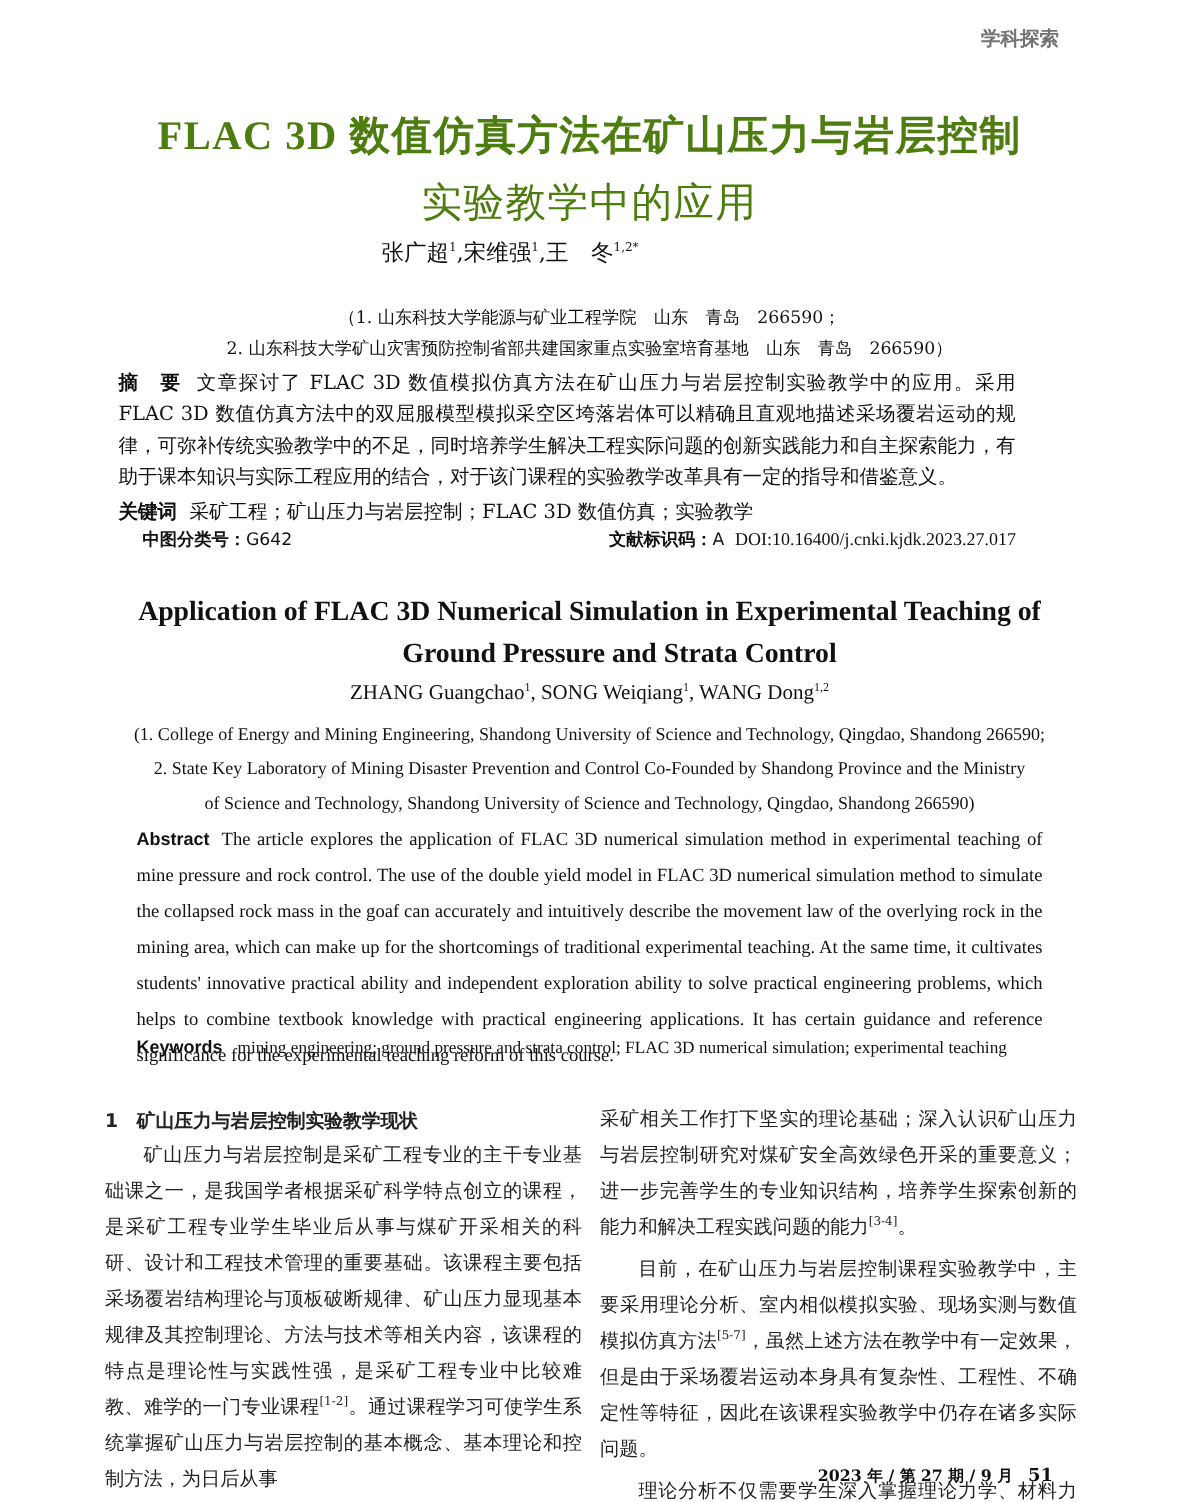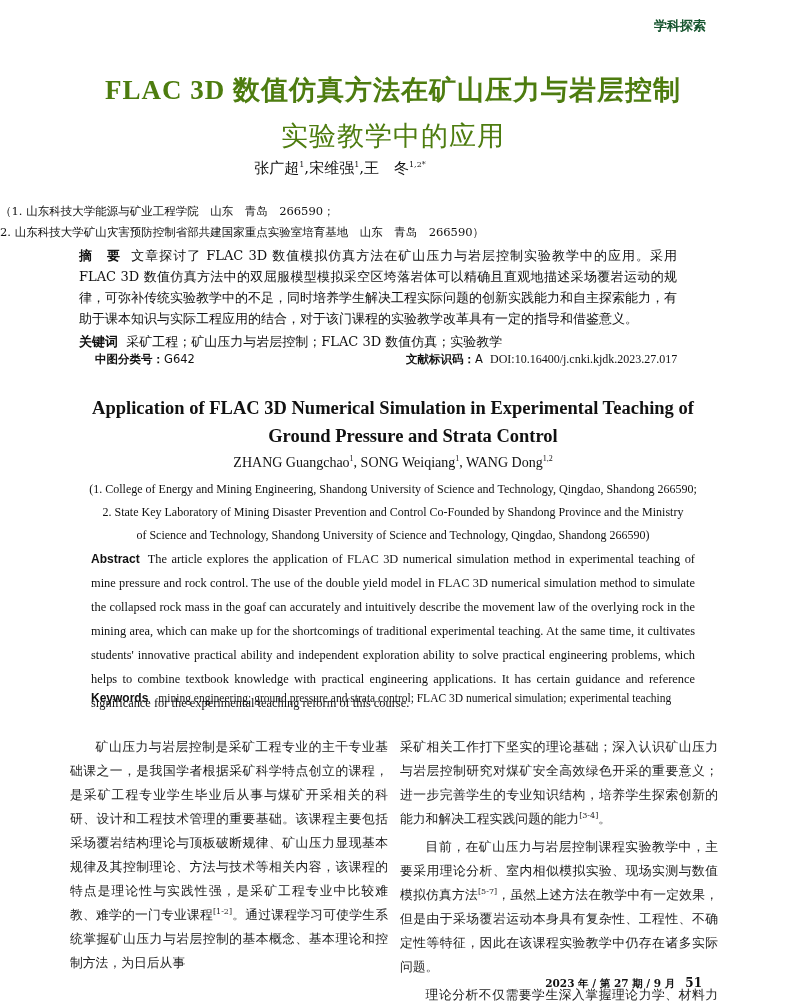--- a/index.html
+++ b/index.html
@@ -1,24 +1,24 @@
 <!DOCTYPE html>
 <html><head>
 <meta charset="utf-8">
 <style>
   html, body { margin:0; padding:0; background:#fff; }
   body { width:786px; height:1001px; position:relative; overflow:hidden; color:#111; font-family:"DejaVu Serif", serif; }
   .abs { position:absolute; }
-  .section-tag { right:80px; top:17px; font-family:"DejaVu Sans", sans-serif; font-weight:bold; font-size:13px; color:#14532d;text-align:right; }
+  .section-tag { right:80px; top:17px; font-family:"DejaVu Sans", sans-serif; font-weight:bold; font-size:13px; color:#737373;text-align:right; }
   .title-cn { left:0; width:786px; text-align:center; font-size:27px; font-weight:bold; line-height:40px; color:#4d7c0f; letter-spacing:1px; }
   .title-cn.l1 { top:70px; font-family:"Liberation Serif", serif; }
   .title-cn.l2 { top:116px; font-family:"DejaVu Sans", sans-serif; font-weight:normal; }
   .authors-cn { left:0; width:680px; text-align:center; top:159px; font-size:15px; font-family:"DejaVu Serif", serif; }
   sup { font-size:8px; vertical-align:super; line-height:0; }
-  .affil-cn { left:0; width:786px; font-size:11.5px; font-family:"DejaVu Serif", serif; }
+  .affil-cn { left:0; width:786px; text-align:center; font-size:11.5px; font-family:"DejaVu Serif", serif; }
   .para { left:79px; width:598px; font-size:13px; line-height:21px; text-align:justify; font-family:"DejaVu Serif", serif; }
   .label-b { font-weight:bold; font-family:"DejaVu Sans", sans-serif; }
   .meta-row { left:95px; width:598px; top:352px; font-size:11.5px; font-family:"DejaVu Sans", sans-serif; }
   .meta-row span { position:absolute; white-space:nowrap; }
   .title-en { left:0; width:786px; text-align:center; font-family:"Liberation Serif", serif; font-weight:bold; font-size:18.5px; line-height:31px; }
   .authors-en { left:0; width:786px; text-align:center; top:455px; font-family:"Liberation Serif", serif; font-size:14px; }
   .affil-en { left:0; width:786px; text-align:center; font-family:"Liberation Serif", serif; font-size:12px; line-height:24px; }
   .abs-en { left:91px; width:604px; top:547px; font-family:"Liberation Serif", serif; font-size:12.4px; line-height:24px; text-align:justify; }
   .abs-en .label-en { font-family:"Liberation Sans", sans-serif; font-weight:bold; font-size:12px; margin-right:8px; }
   .kw-en { left:91px; width:640px; top:691px; font-family:"Liberation Serif", serif; font-size:11.5px; white-space:nowrap; }
@@ -74,20 +74,21 @@
 
 <div class="abs abs-en">
   <span class="label-en">Abstract</span><span>The article explores the application of FLAC 3D numerical simulation method in experimental teaching of mine pressure and rock control. The use of the double yield model in FLAC 3D numerical simulation method to simulate the collapsed rock mass in the goaf can accurately and intuitively describe the movement law of the overlying rock in the mining area, which can make up for the shortcomings of traditional experimental teaching. At the same time, it cultivates students' innovative practical ability and independent exploration ability to solve practical engineering problems, which helps to combine textbook knowledge with practical engineering applications. It has certain guidance and reference significance for the experimental teaching reform of this course.</span>
 </div>
 
 <div class="abs kw-en">
   <span class="label-en">Keywords</span><span>mining engineering; ground pressure and strata control; FLAC 3D numerical simulation; experimental teaching</span>
 </div>
 
 <div class="abs col left">
+  <p class="h1">1　矿山压力与岩层控制实验教学现状</p>
   <p class="indent"><span>矿山压力与岩层控制是采矿工程专业的主干专业基础课之一，是我国学者根据采矿科学特点创立的课程，是采矿工程专业学生毕业后从事与煤矿开采相关的科研、设计和工程技术管理的重要基础。该课程主要包括采场覆岩结构理论与顶板破断规律、矿山压力显现基本规律及其控制理论、方法与技术等相关内容，该课程的特点是理论性与实践性强，是采矿工程专业中比较难教、难学的一门专业课程</span><sup>[1-2]</sup><span>。通过课程学习可使学生系统掌握矿山压力与岩层控制的基本概念、基本理论和控制方法，为日后从事</span></p>
 </div>
 
 <div class="abs col right">
   <p><span>采矿相关工作打下坚实的理论基础；深入认识矿山压力与岩层控制研究对煤矿安全高效绿色开采的重要意义；进一步完善学生的专业知识结构，培养学生探索创新的能力和解决工程实践问题的能力</span><sup>[3-4]</sup><span>。</span></p>
   <p class="indent" style="margin-top:4px;"><span>目前，在矿山压力与岩层控制课程实验教学中，主要采用理论分析、室内相似模拟实验、现场实测与数值模拟仿真方法</span><sup>[5-7]</sup><span>，虽然上述方法在教学中有一定效果，但是由于采场覆岩运动本身具有复杂性、工程性、不确定性等特征，因此在该课程实验教学中仍存在诸多实际问题。</span></p>
   <p class="indent" style="margin-top:4px;">理论分析不仅需要学生深入掌握理论力学、材料力学、</p>
 </div>
 
 <div class="abs footer">

